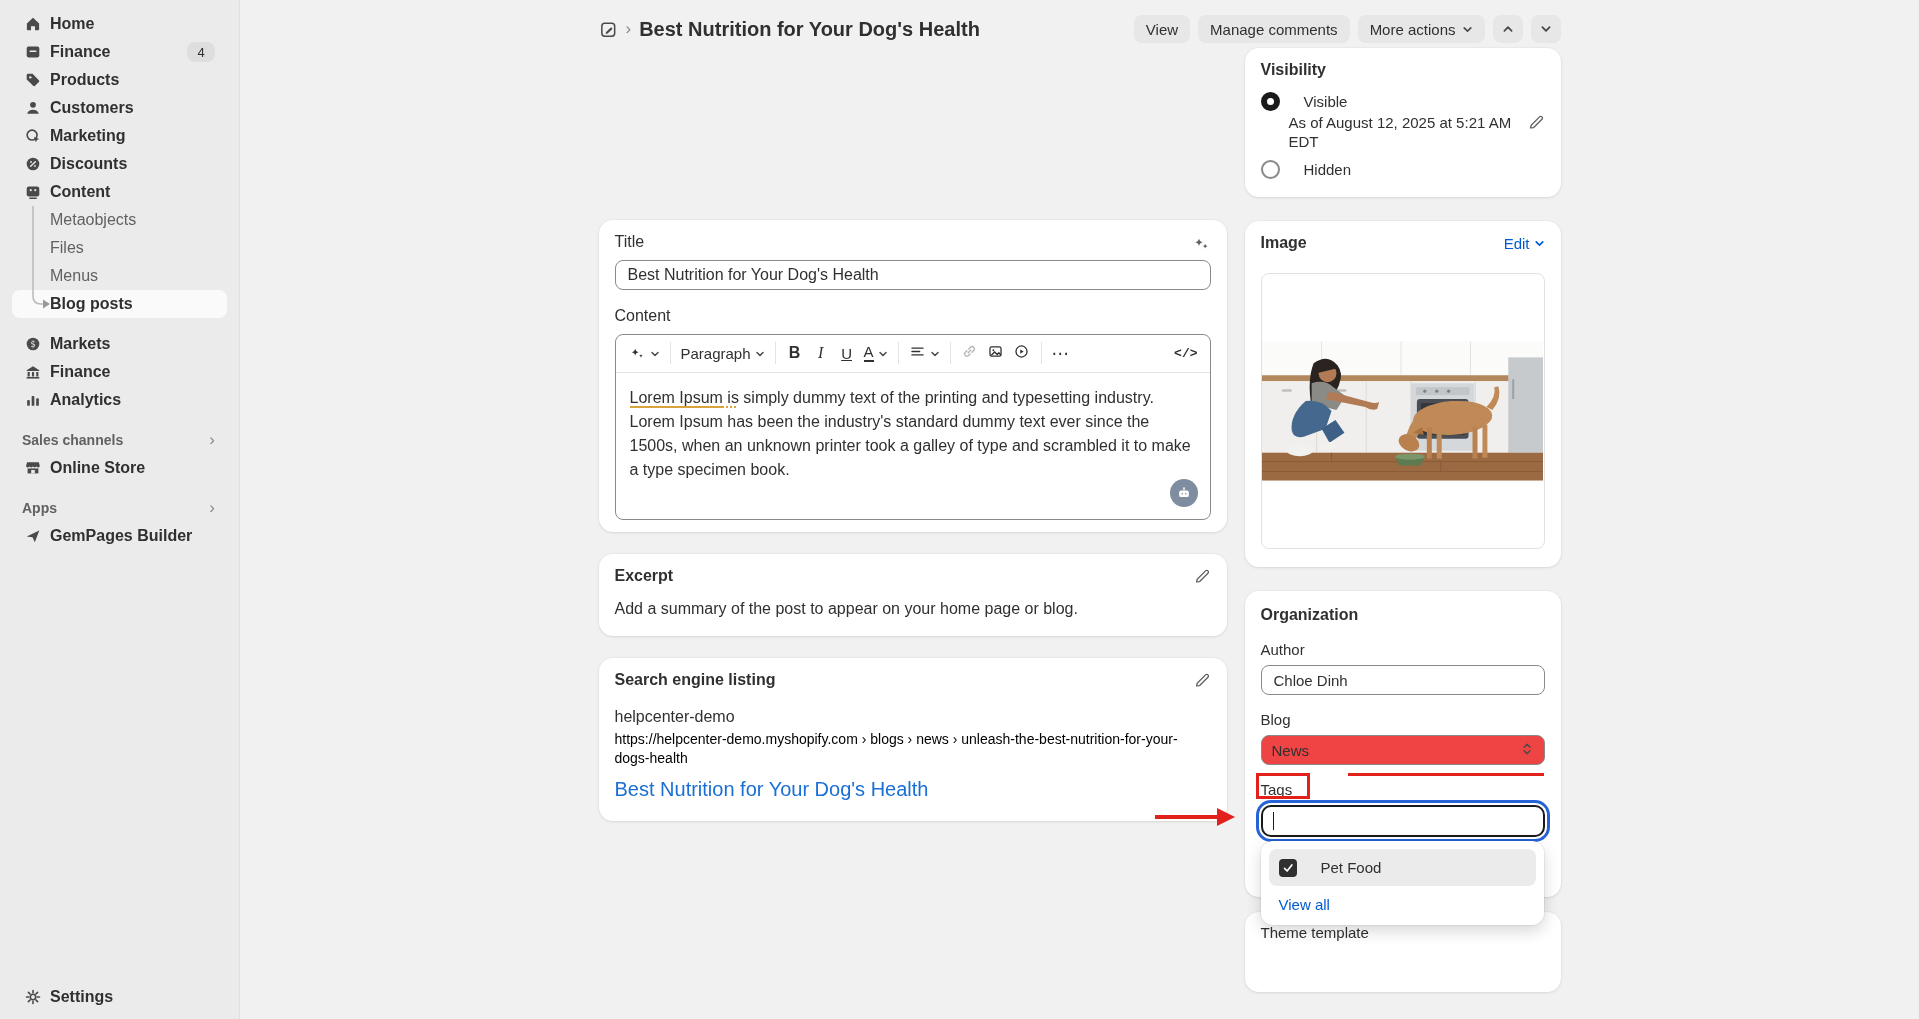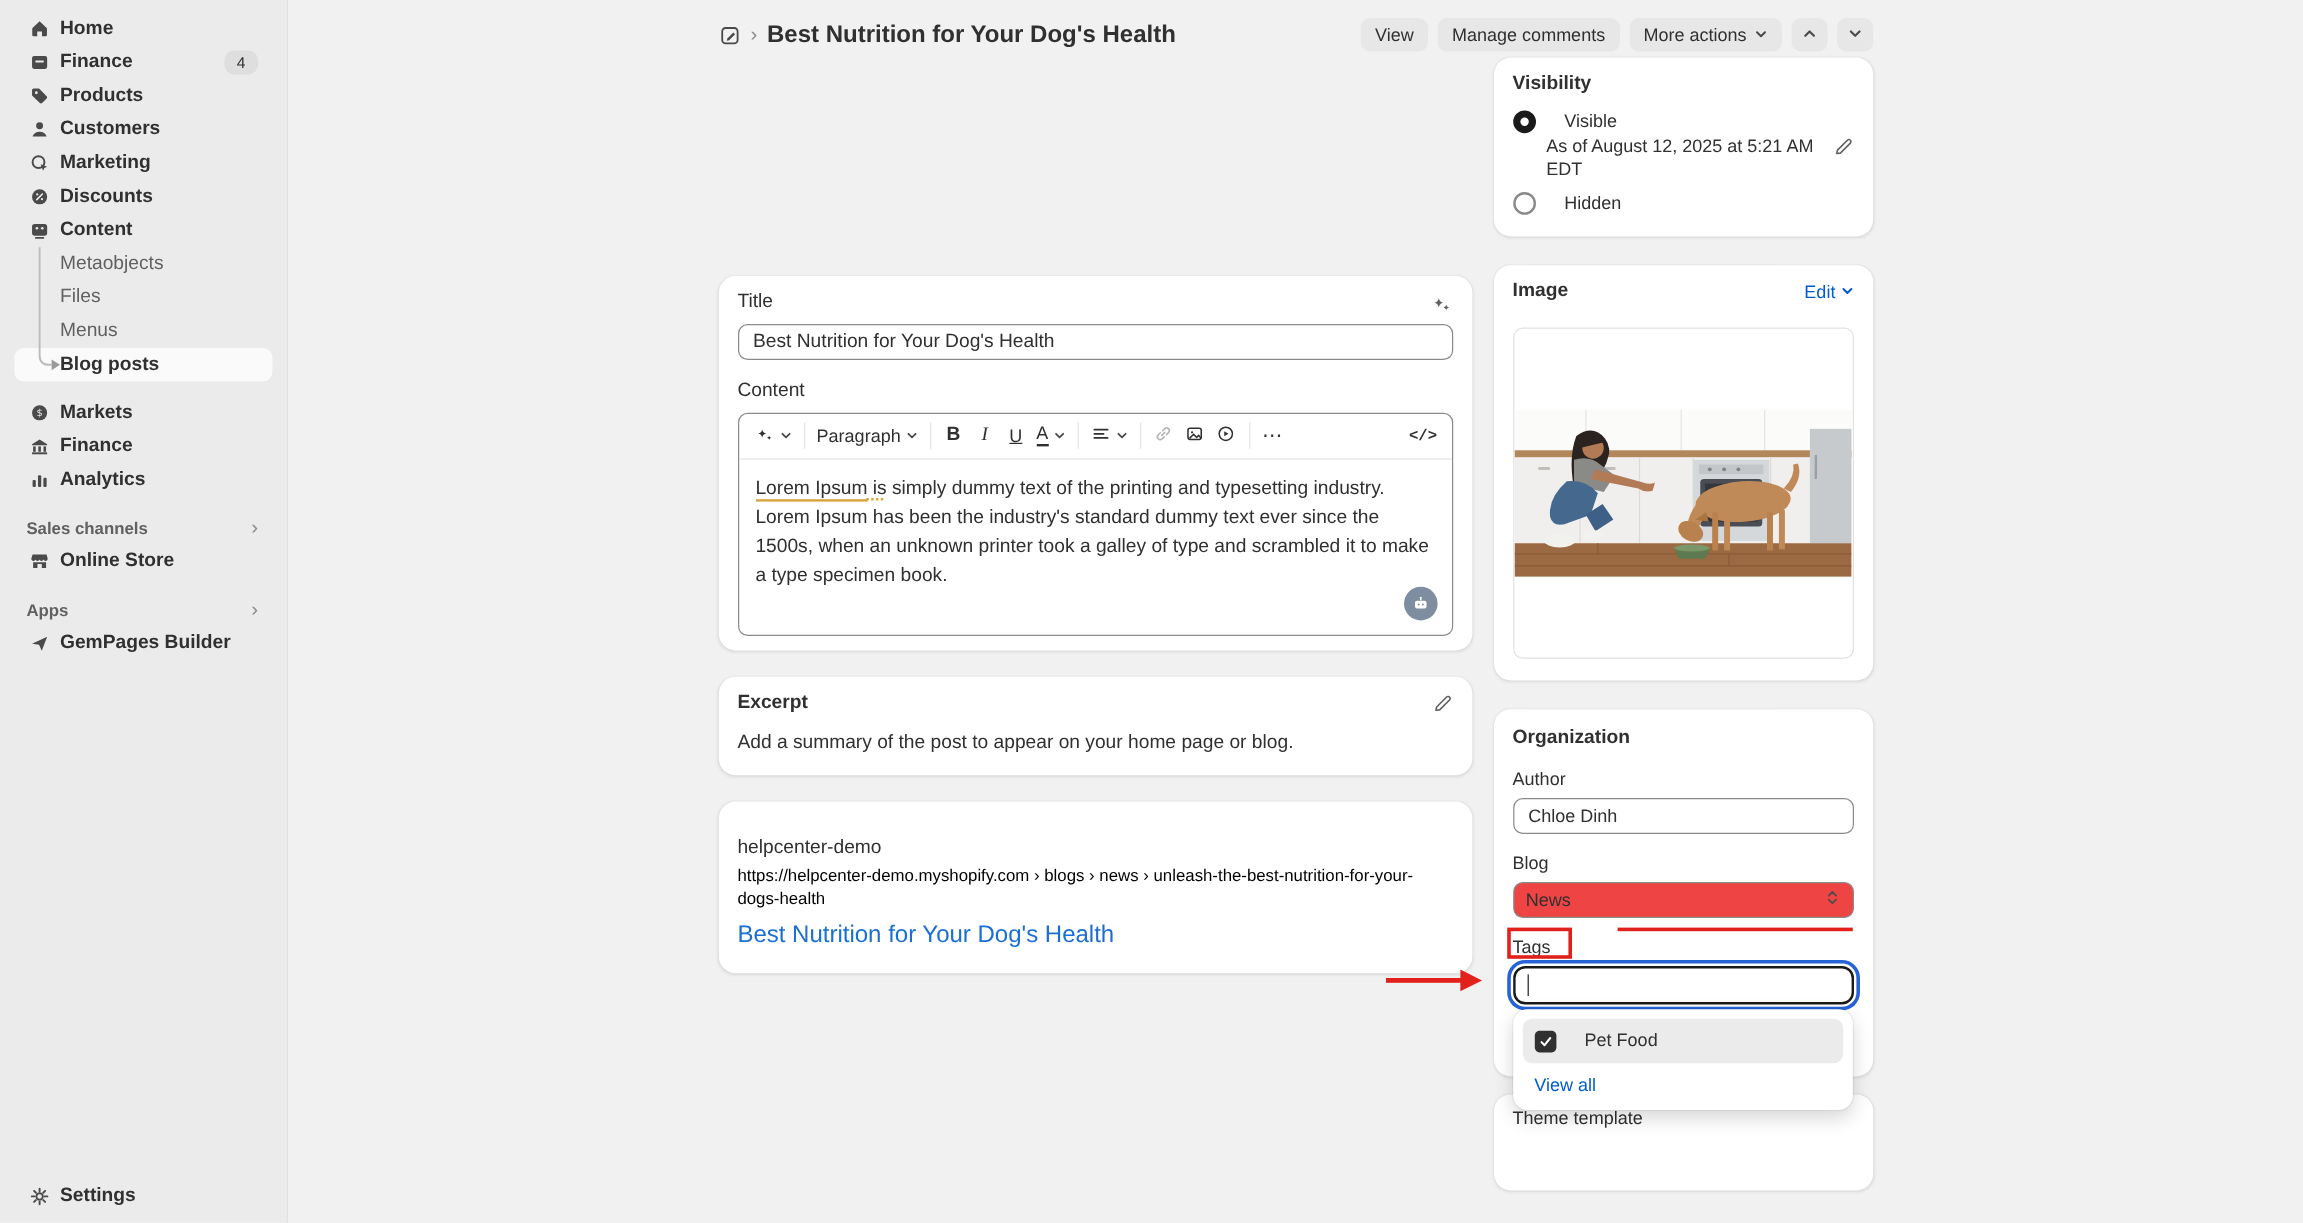--- a/index.html
+++ b/index.html
@@ -414,20 +414,28 @@
             <span class="pencil">
                 <svg width="18" height="18" viewBox="0 0 20 20">
                   <path d="M4 16.5l.7-3L13.9 4.3a1.9 1.9 0 0 1 2.7 2.7L7.4 16.2l-3.4.3Z" fill="none" stroke="#616161" stroke-width="1.5" stroke-linejoin="round"></path>
                 </svg>
               </span>
           </div>
           <p class="excerpt-hint">Add a summary of the post to appear on your home page or blog.</p>
         </section>
 
         <section class="card seo-card">
+          <div class="label-row">
+            <span class="card-heading">Search engine listing</span>
+            <span class="pencil">
+                <svg width="18" height="18" viewBox="0 0 20 20">
+                  <path d="M4 16.5l.7-3L13.9 4.3a1.9 1.9 0 0 1 2.7 2.7L7.4 16.2l-3.4.3Z" fill="none" stroke="#616161" stroke-width="1.5" stroke-linejoin="round"></path>
+                </svg>
+              </span>
+          </div>
           <div class="seo-site">helpcenter-demo</div>
           <div class="seo-url">https://helpcenter-demo.myshopify.com › blogs › news › unleash-the-best-nutrition-for-your-dogs-health</div>
           <div class="seo-title">Best Nutrition for Your Dog's Health</div>
         </section>
       </div>
 
       <div class="col-aside">
         <section class="card vis-card">
           <div class="label-row">
             <span class="card-heading">Visibility</span>

